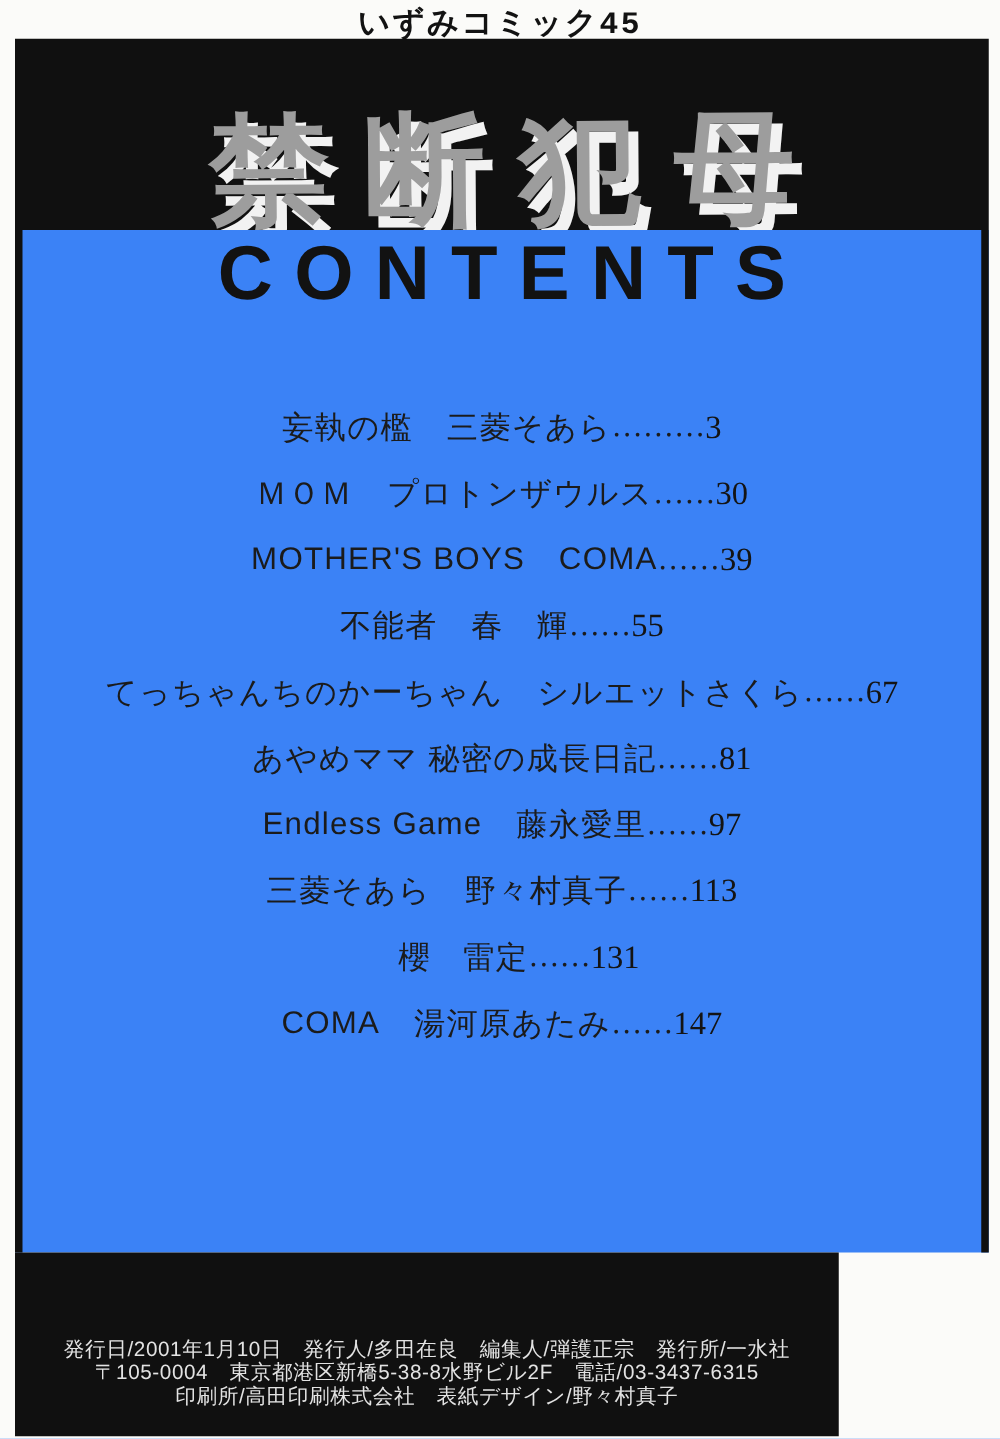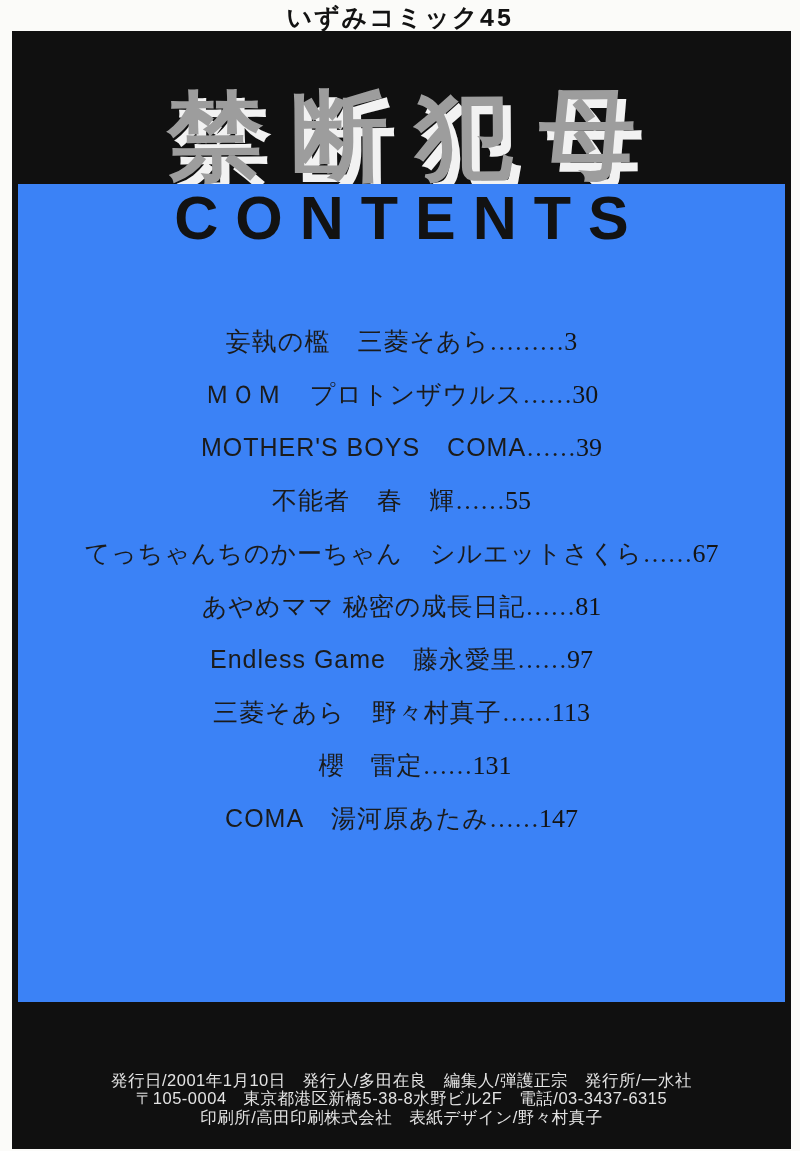--- a/index.html
+++ b/index.html
@@ -75,21 +75,21 @@
     font-family:"Liberation Serif","DejaVu Serif",serif;
     font-size:25px; color:#1b1b1b; letter-spacing:0;
   }
   .toc-row .entry-page {
     font-family:"Liberation Serif","DejaVu Serif",serif;
     font-size:26px; color:#141414;
   }
 
   
   .colophon {
-    position:absolute; left:12px; top:1002px; width:779px; height:147px;
+    position:absolute; left:12px; top:1002px; width:659px; height:147px;
     background:#101010;
     display:flex; flex-direction:column;
     justify-content:flex-end; align-items:center;
     padding-bottom:23px;
   }
   .colophon-line {
     color:#e3e3e3;
     font-size:16.5px; line-height:18.5px;
     letter-spacing:0.5px;
     white-space:nowrap;

